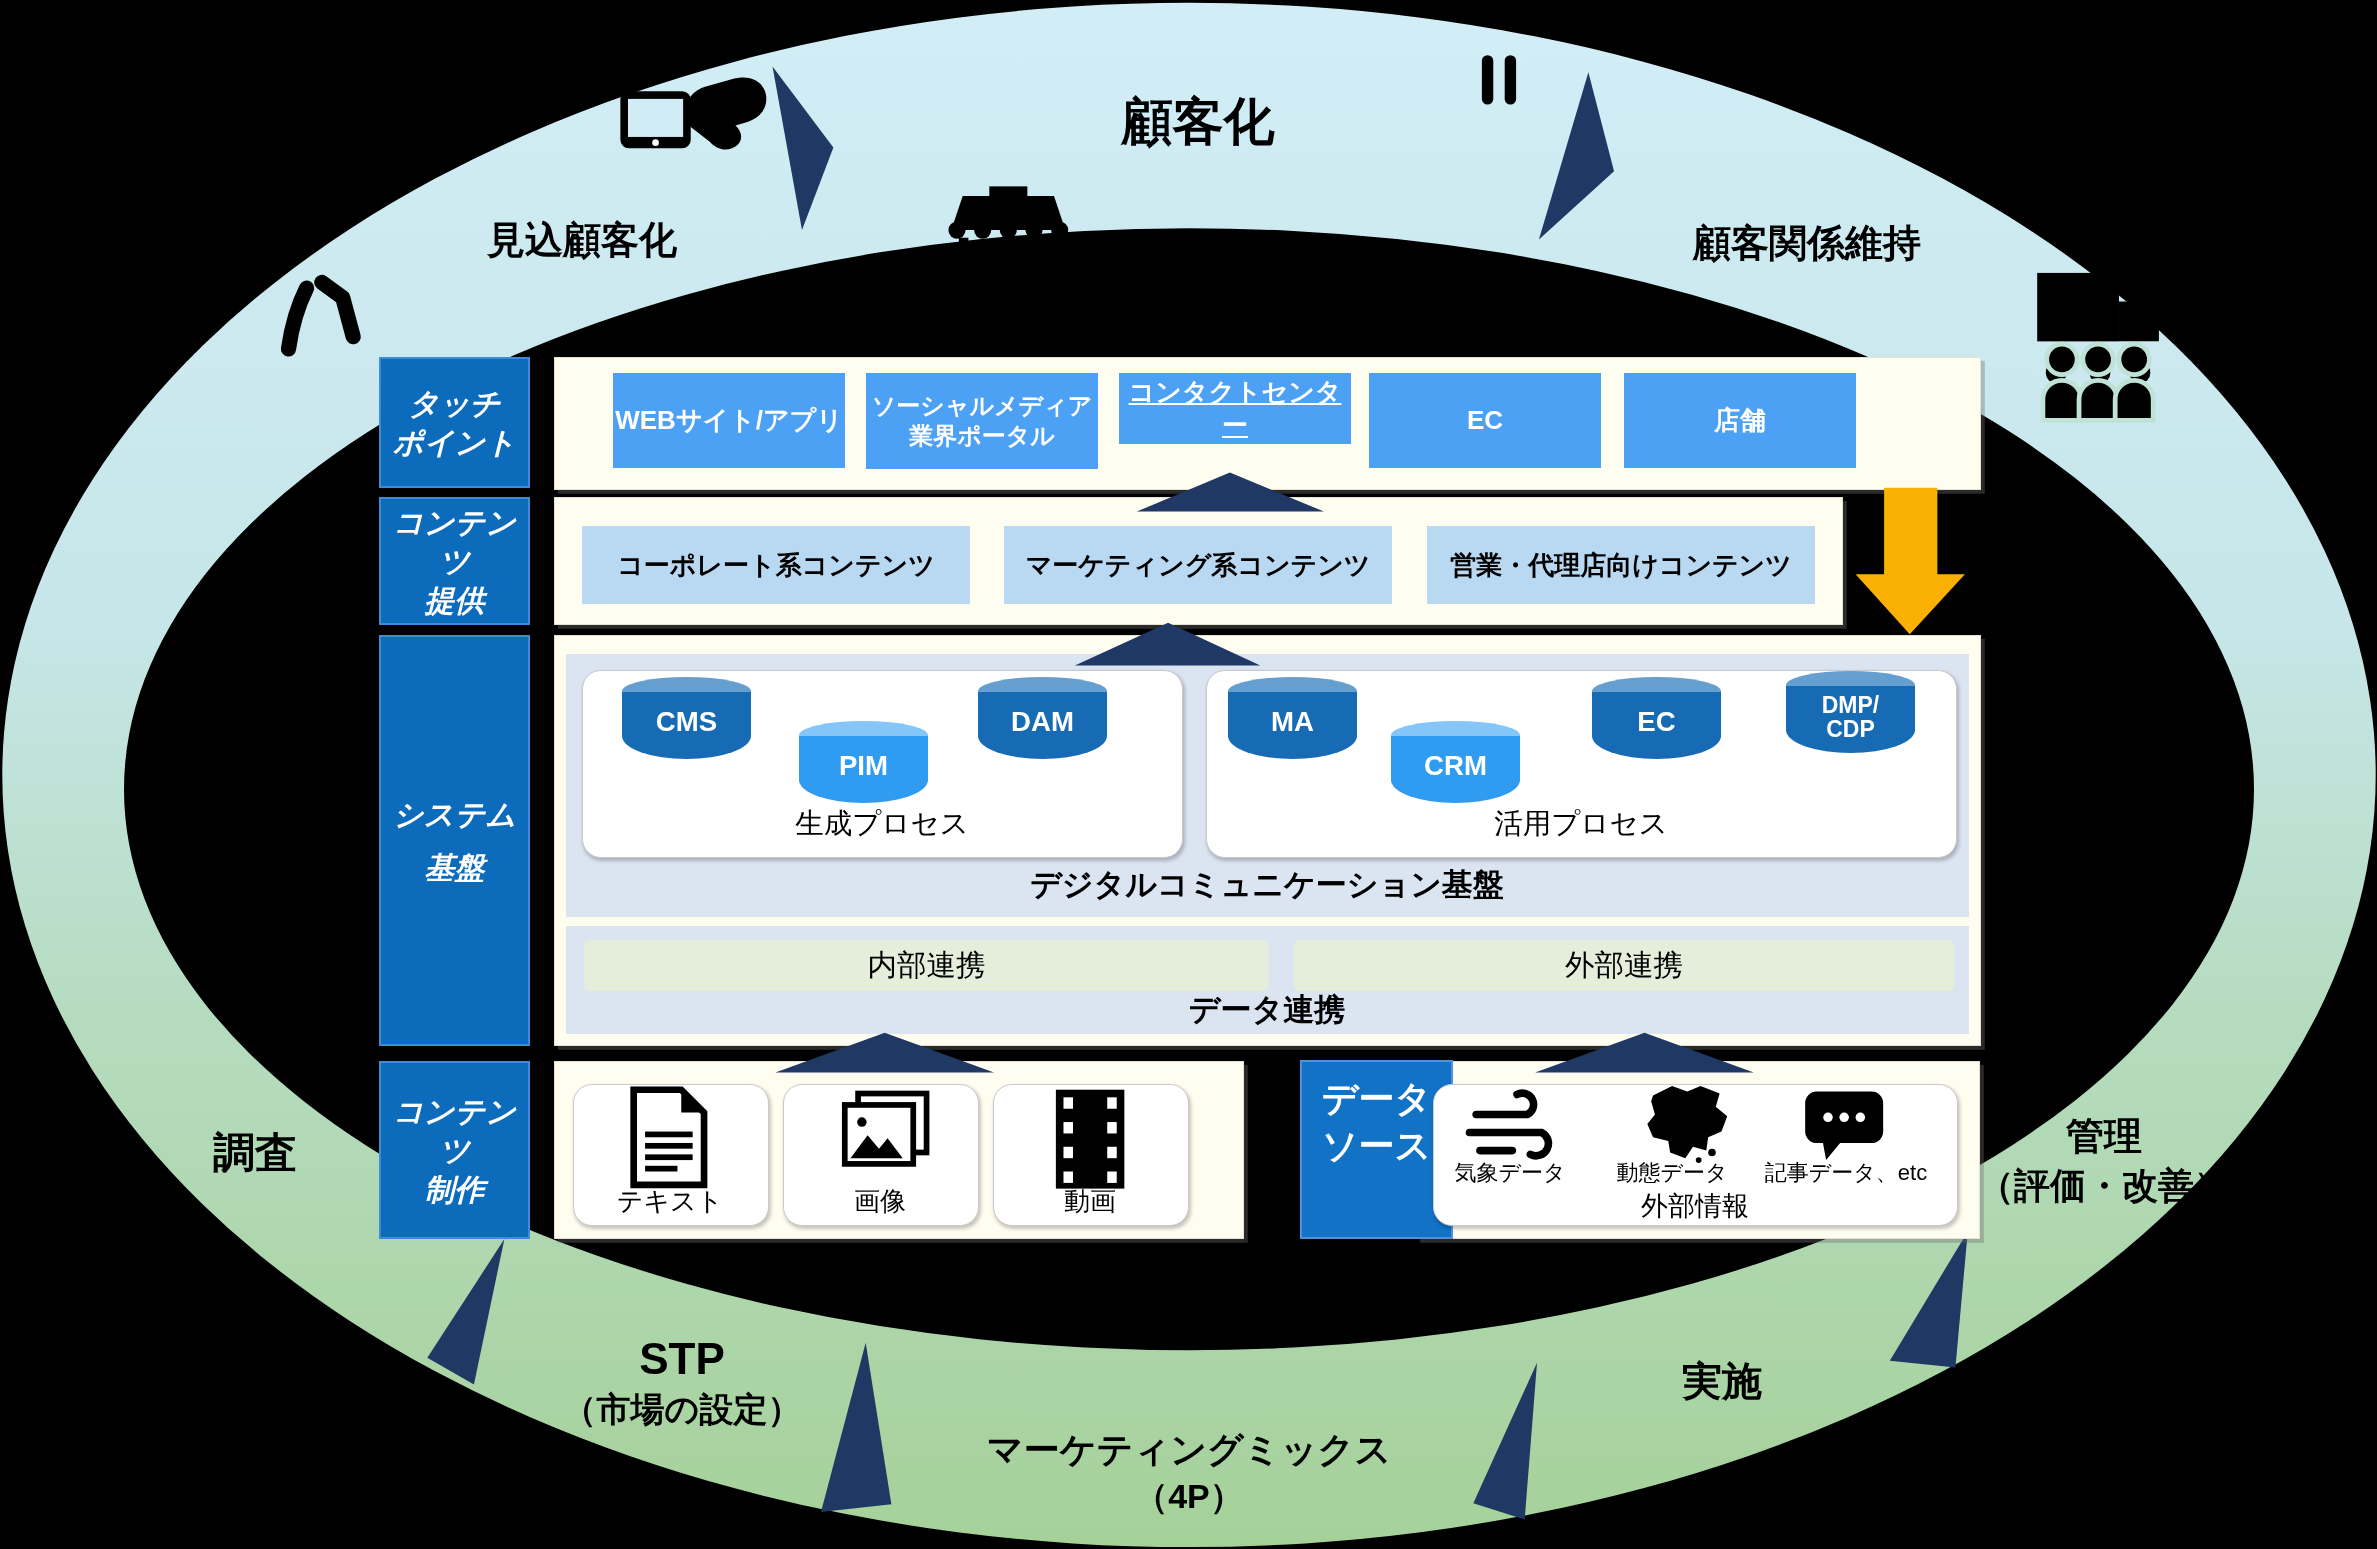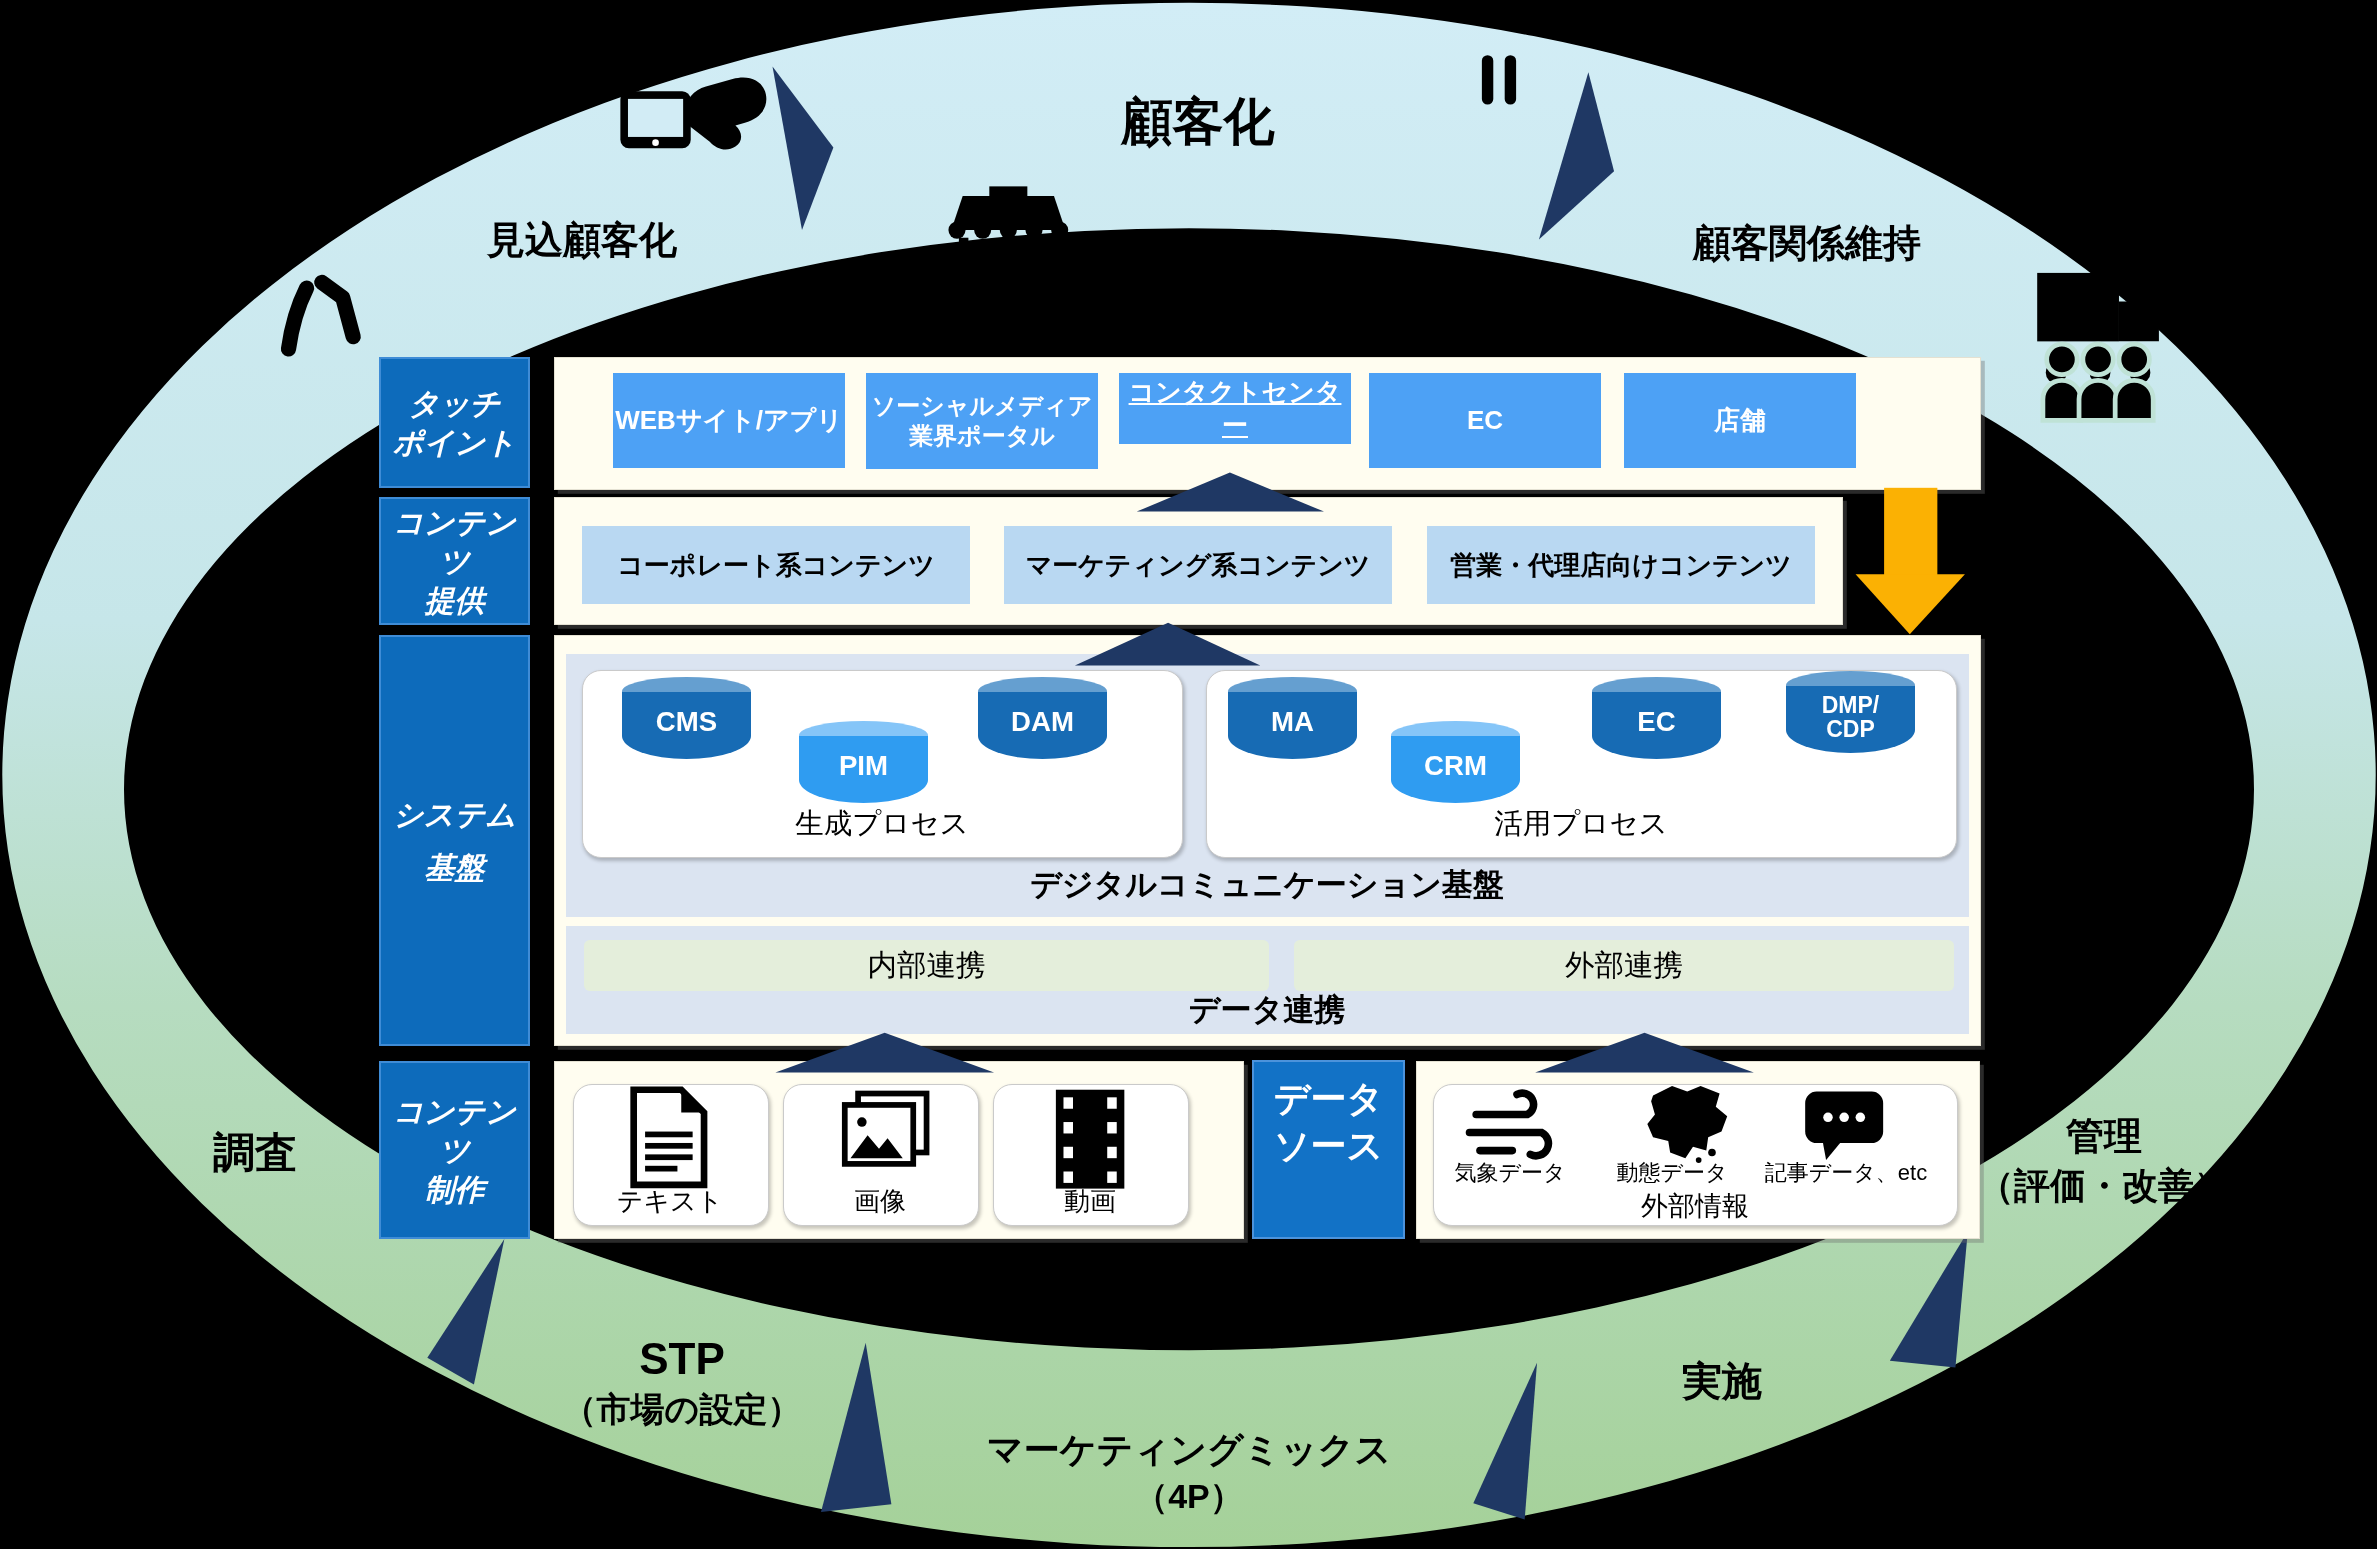--- a/index.html
+++ b/index.html
@@ -29,21 +29,21 @@
   .cyl .cap{position:absolute;left:0;top:0;width:129px;height:28.5px;border-radius:50%;}
   .cyl .tube{position:absolute;left:0;top:15px;width:129px;height:67px;
           border-bottom-left-radius:50% 23px;border-bottom-right-radius:50% 23px;}
   .cyl .clbl{position:absolute;left:0;top:31px;width:100%;text-align:center;color:#fff;font-weight:bold;
           font-size:27.6px;line-height:1.0;z-index:1;}
   .cyl .clbl.two{top:22px;font-size:23px;line-height:1.05;}
   .cyl.dark .cap{background:#659fd0;} .cyl.dark .tube{background:#176bb4;}
   .cyl.light .cap{background:#85c5f8;} .cyl.light .tube{background:#2f9cf1;}
   .dsbox{position:absolute;background:#1272c6;border:2.9px solid #4c93db;box-sizing:border-box;color:#fff;
           font-weight:bold;font-size:36px;line-height:1.3;display:flex;flex-direction:column;align-items:center;
-          justify-content:center;padding-bottom:54px;z-index:2;text-align:center;}
+          justify-content:center;padding-bottom:54px;z-index:2;text-align:center;margin-left:48px;}
 </style>
 </head>
 <body>
 
 <div id="canvas">
 
   <svg id="ring-svg" class="layer" width="2378" height="1549" viewBox="0 0 2500 1629">
     <defs>
       <linearGradient id="ringGrad" x1="0" y1="0" x2="0" y2="1">
         <stop offset="0" stop-color="#d2edf6"></stop>

